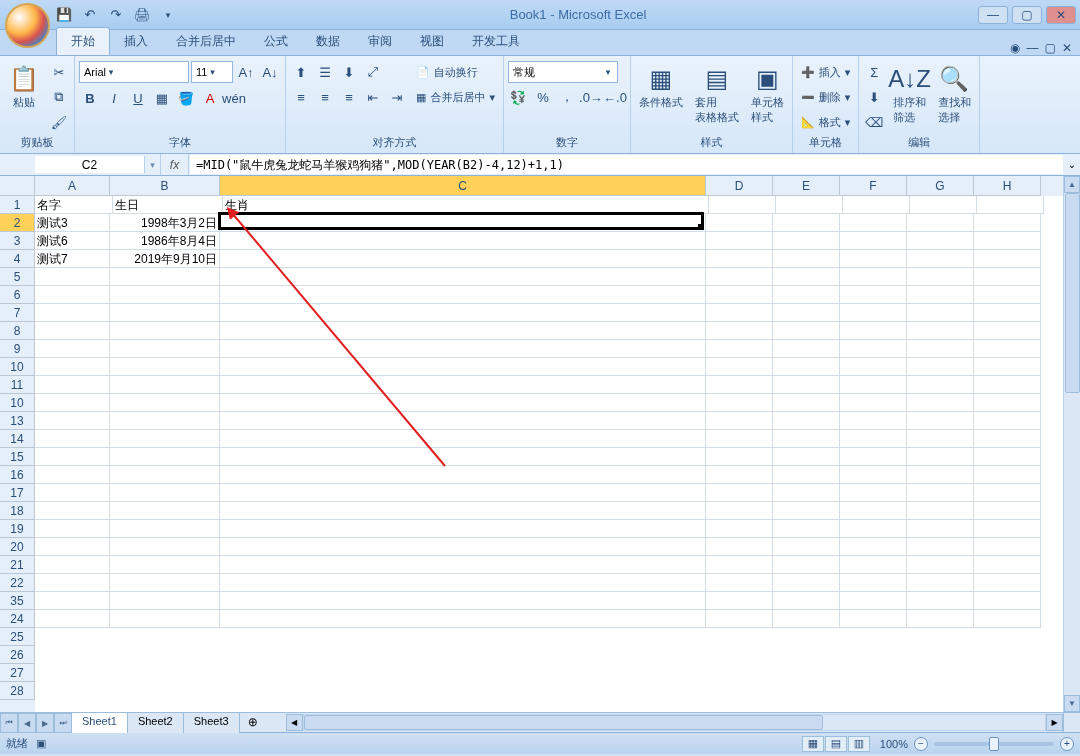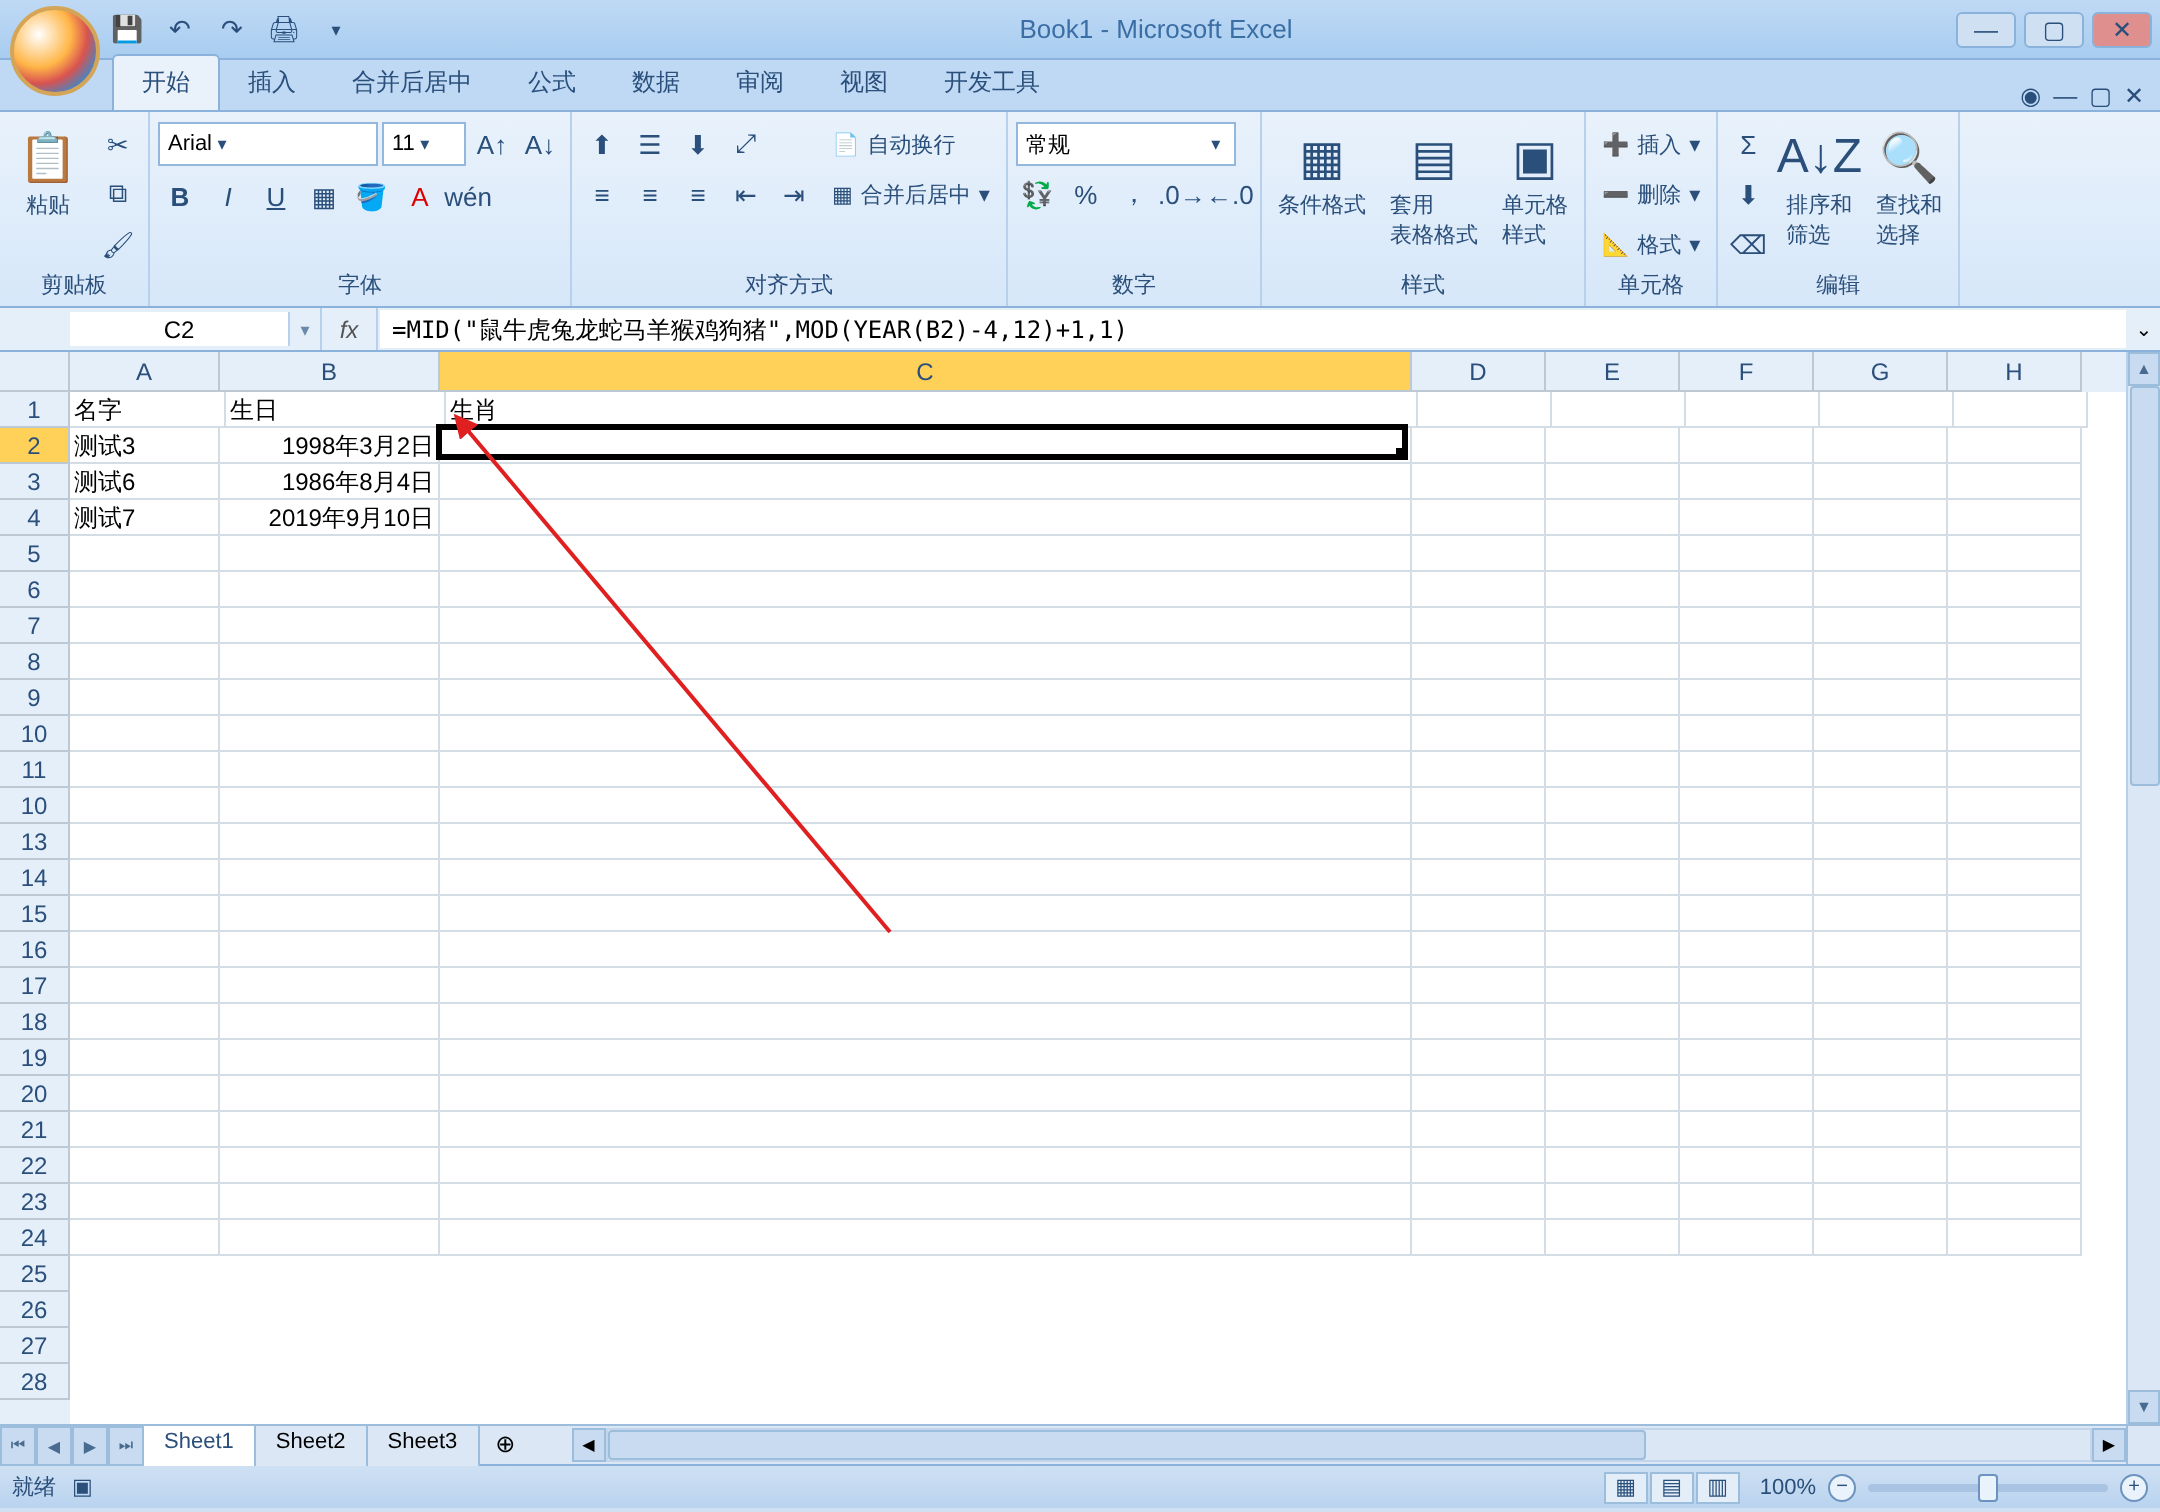--- a/index.html
+++ b/index.html
@@ -311,21 +311,21 @@
       <div class="row-h">13</div>
       <div class="row-h">14</div>
       <div class="row-h">15</div>
       <div class="row-h">16</div>
       <div class="row-h">17</div>
       <div class="row-h">18</div>
       <div class="row-h">19</div>
       <div class="row-h">20</div>
       <div class="row-h">21</div>
       <div class="row-h">22</div>
-      <div class="row-h">23</div>
+      <div class="row-h">35</div>
       <div class="row-h">24</div>
       <div class="row-h">25</div>
       <div class="row-h">26</div>
       <div class="row-h">27</div>
       <div class="row-h">28</div>
     </div>
   <div class="cells" id="cells">
       <div class="cell-row">
         <div class="cell" style="width: 78px;">名字</div>
         <div class="cell" style="width: 110px;">生日</div>

